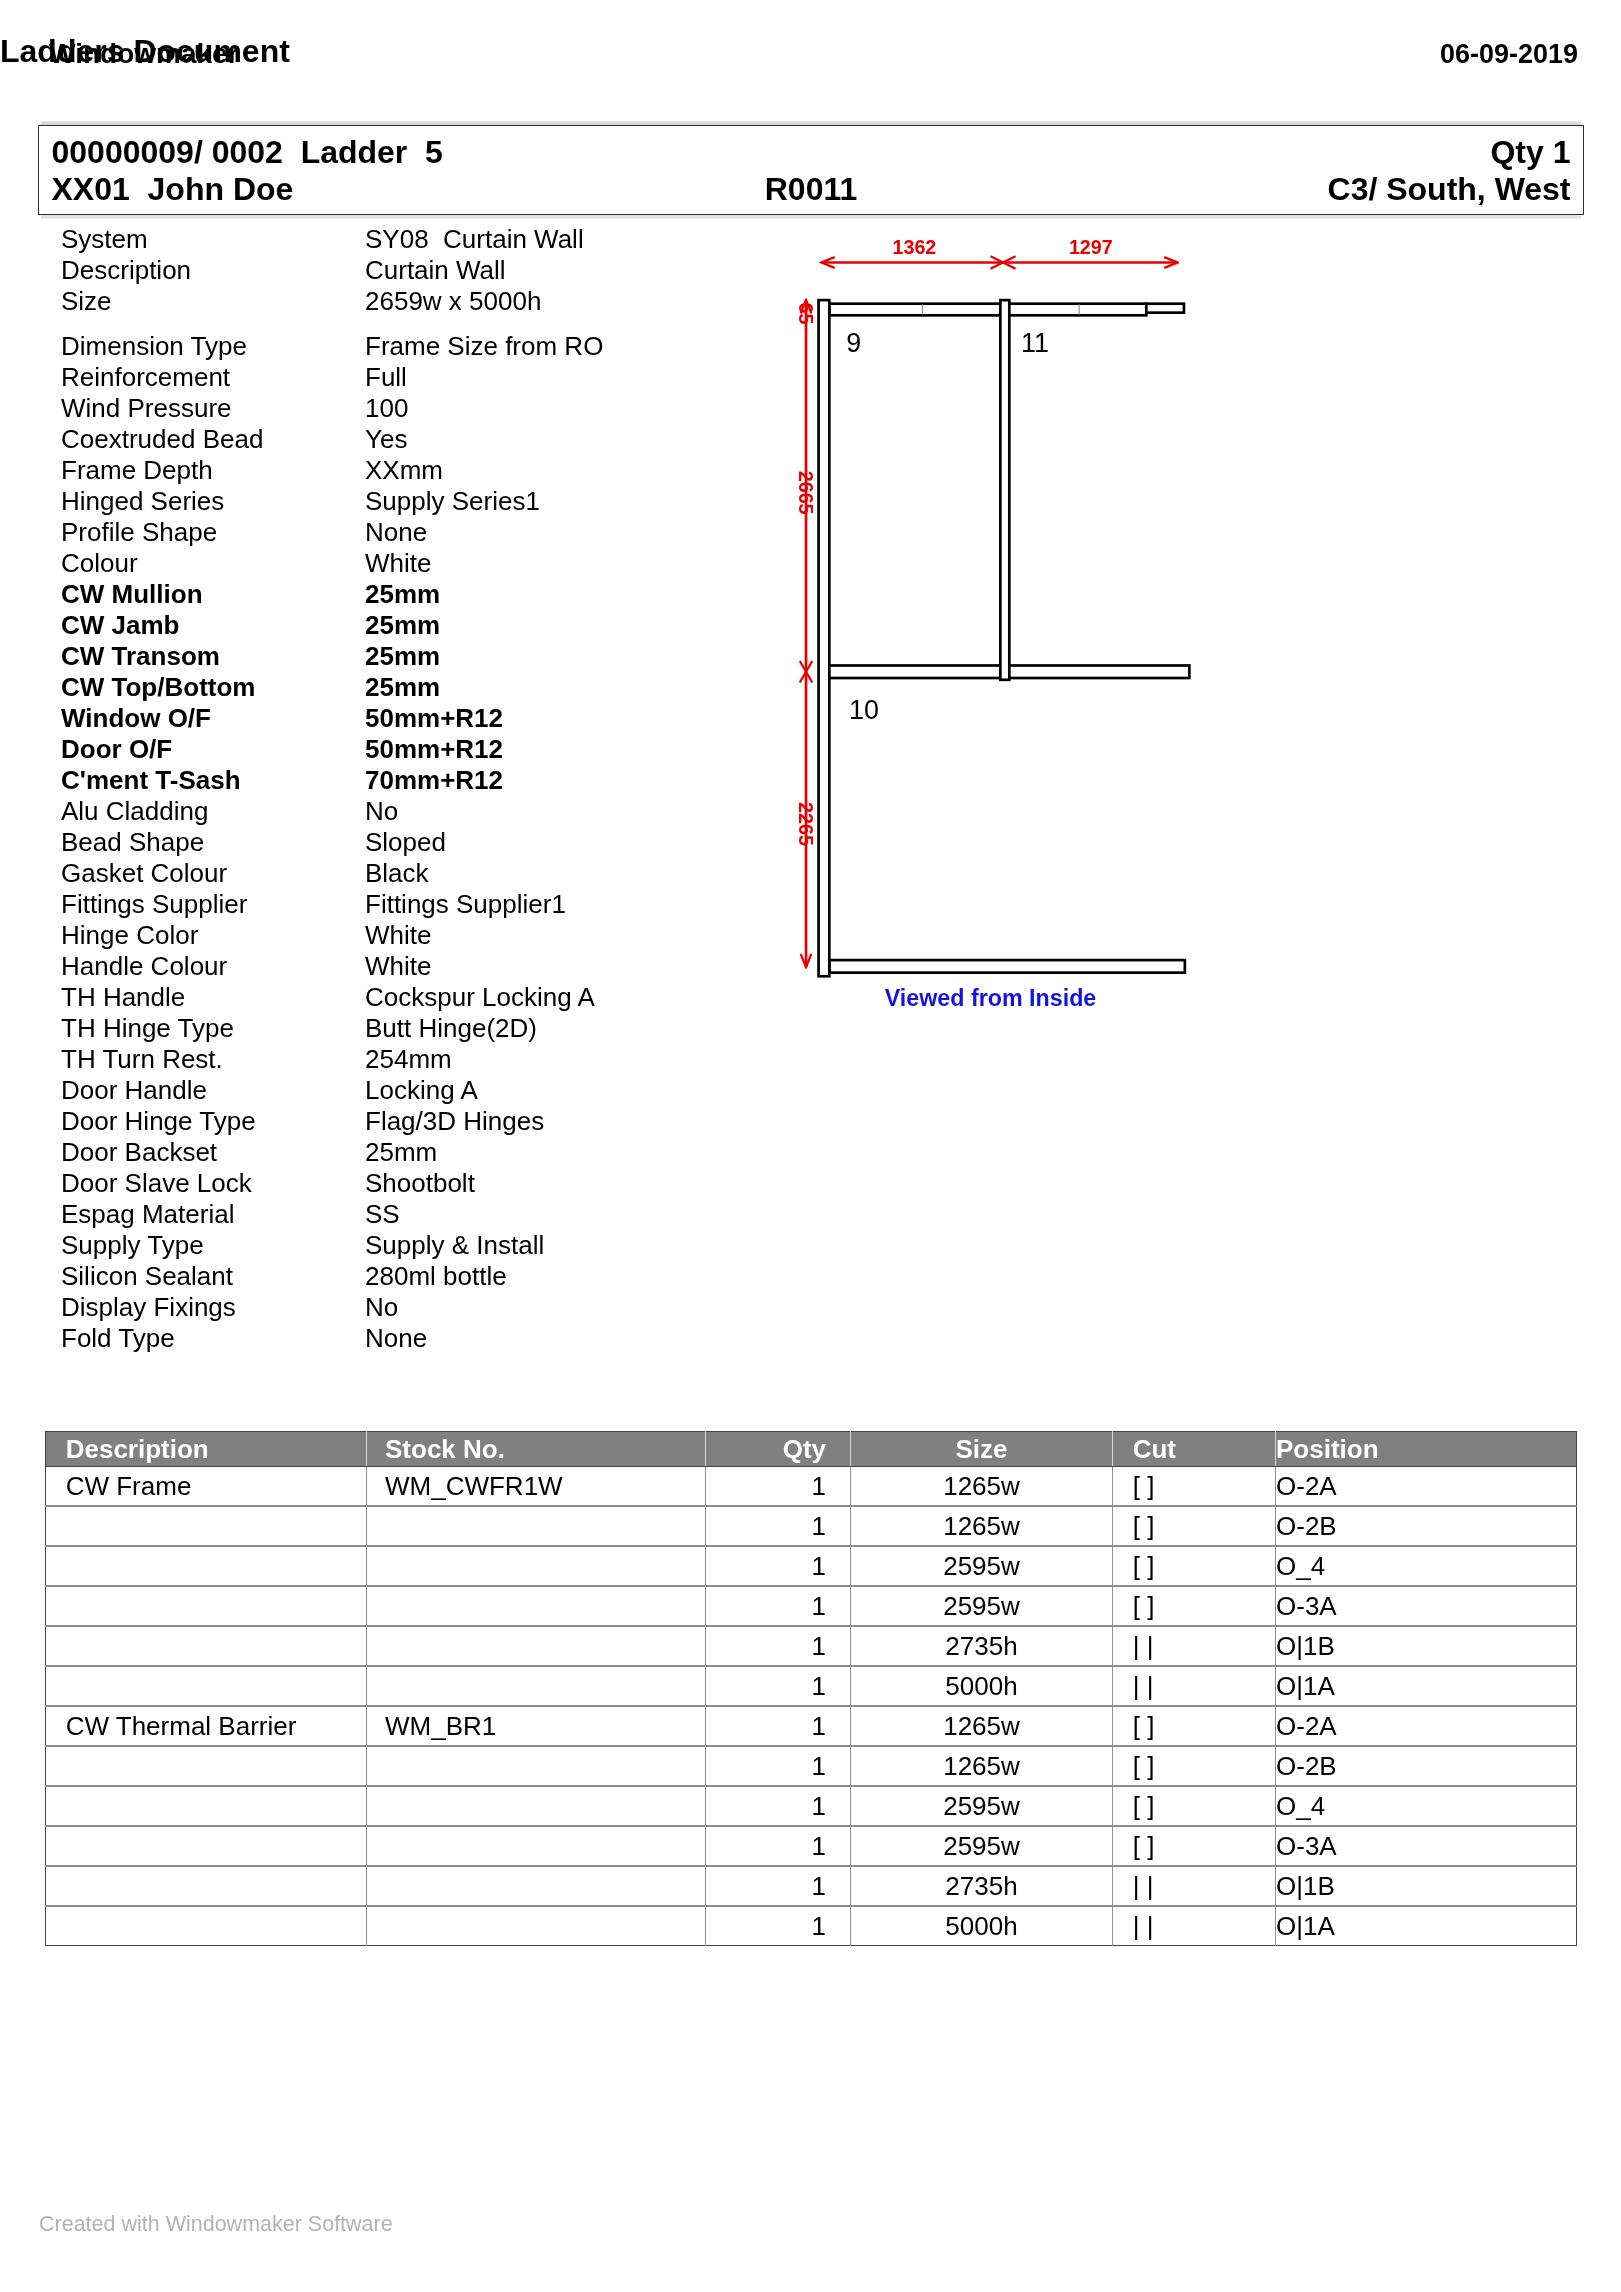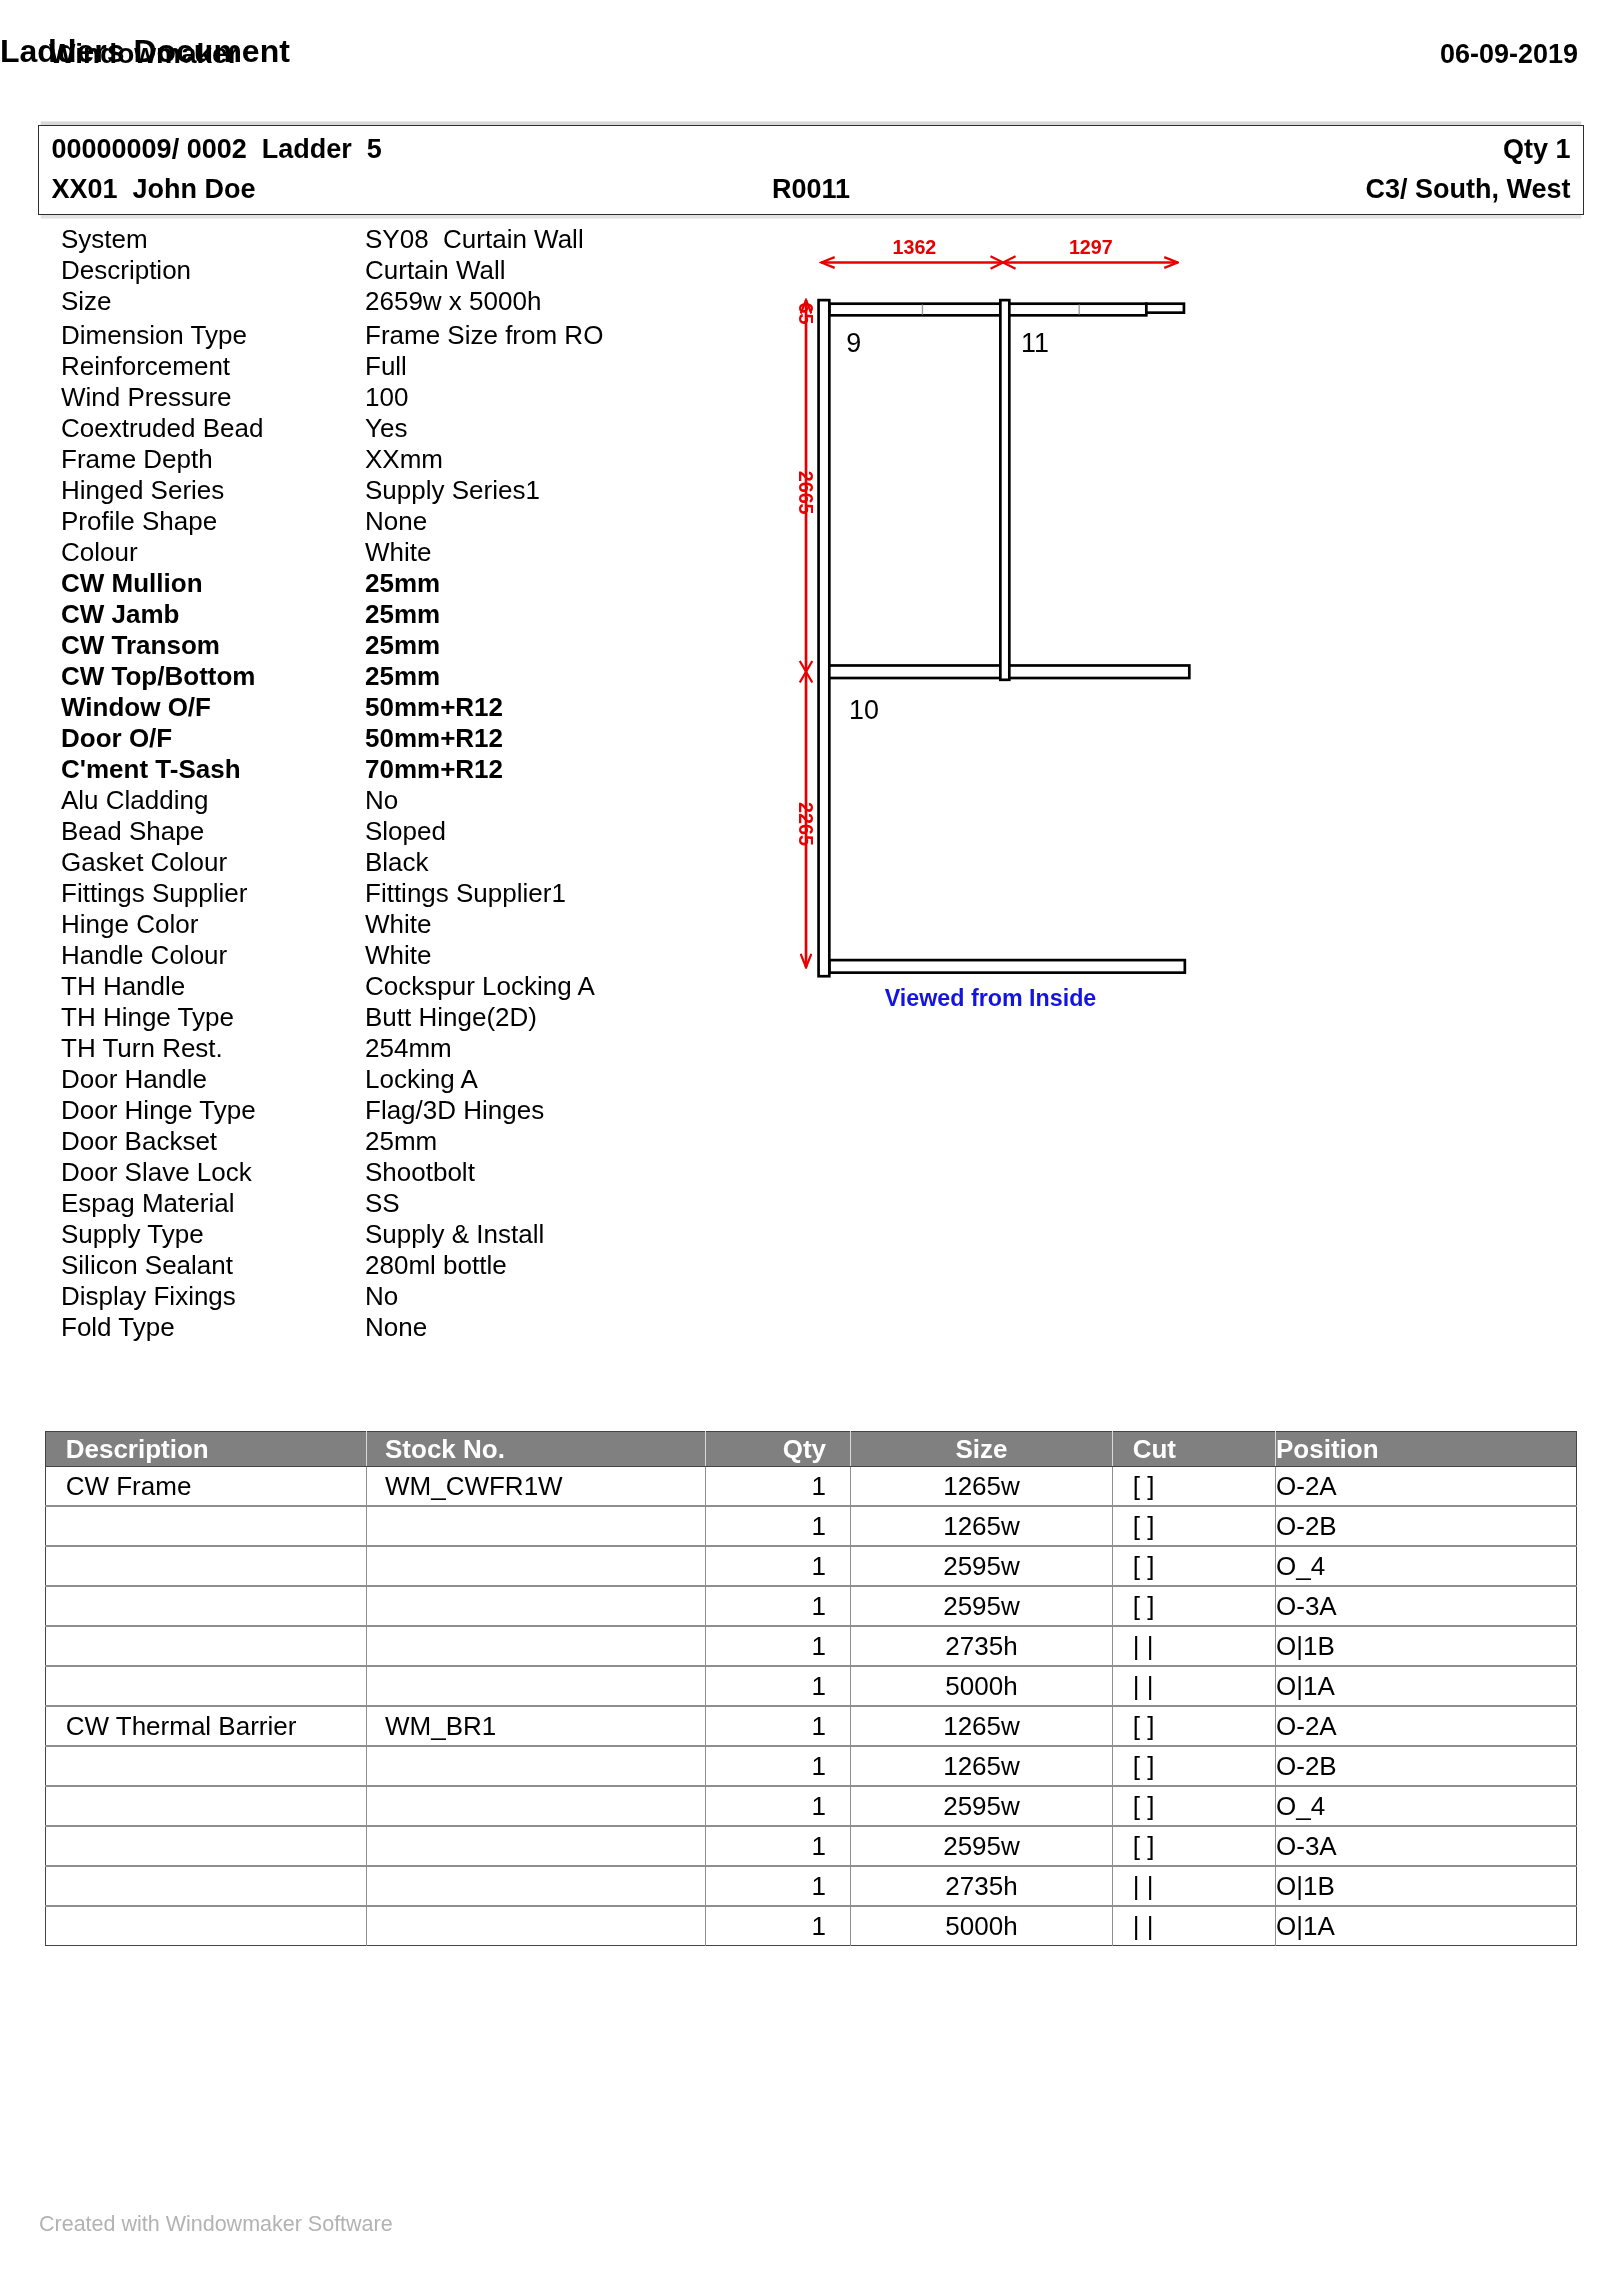--- a/index.html
+++ b/index.html
@@ -10,30 +10,30 @@
   
   .app-name{position:absolute; left:49px; top:38px; font-size:28px; font-weight:bold;}
   .doc-title{position:absolute; left:0; right:0; top:33px; text-align:left; font-size:32px; font-weight:bold;}
   .doc-date{position:absolute; right:43px; top:39px; font-size:27px; font-weight:bold;}
   
   .job-box{
     position:absolute; left:38px; top:125px; width:1546px; height:90px; box-sizing:border-box;
     border:1.8px solid #2e2e2e; background:#fff;
     box-shadow:0 -6.3px 0 -2.7px #d8d8d8, 0 6.3px 0 -2.7px #e2e2e2;
     padding:8px 12.5px 9px 12.5px; display:flex; flex-direction:column; justify-content:space-between;
-    font-size:27px; font-weight:bold; white-space:pre;
+    font-size:32px; font-weight:bold; white-space:pre;
   }
   .job-row1{display:flex; justify-content:space-between;}
   .job-row2{display:grid; grid-template-columns:1fr auto 1fr; align-items:baseline;}
   .job-ref{justify-self:center;}
   .job-elev{justify-self:end;}
   
   .spec-list{position:absolute; left:61px; top:224px; width:690px;}
   .spec-row{display:grid; grid-template-columns:304px auto; font-size:26px; line-height:31px; white-space:pre;}
-  .spec-row.gap{margin-top:3px;}
+  .spec-row.gap{margin-top:14px;}
   .spec-row.bold{font-weight:bold;}
   
   .diagram{position:absolute; left:761px; top:224px;}
   .dim{stroke:#e80000; stroke-width:3; fill:none;}
   .dim-thin{stroke:#e80000; stroke-width:2.5; fill:none;}
   .dim-text{fill:#e80000; font-size:22px; font-weight:bold;}
   .frame{fill:#ffffff; stroke:#000000; stroke-width:3;}
   .tick{stroke:#9a9a9a; stroke-width:1.5;}
   .bay-label{font-size:30px; fill:#000;}
   .caption{font-size:26px; font-weight:bold;}

